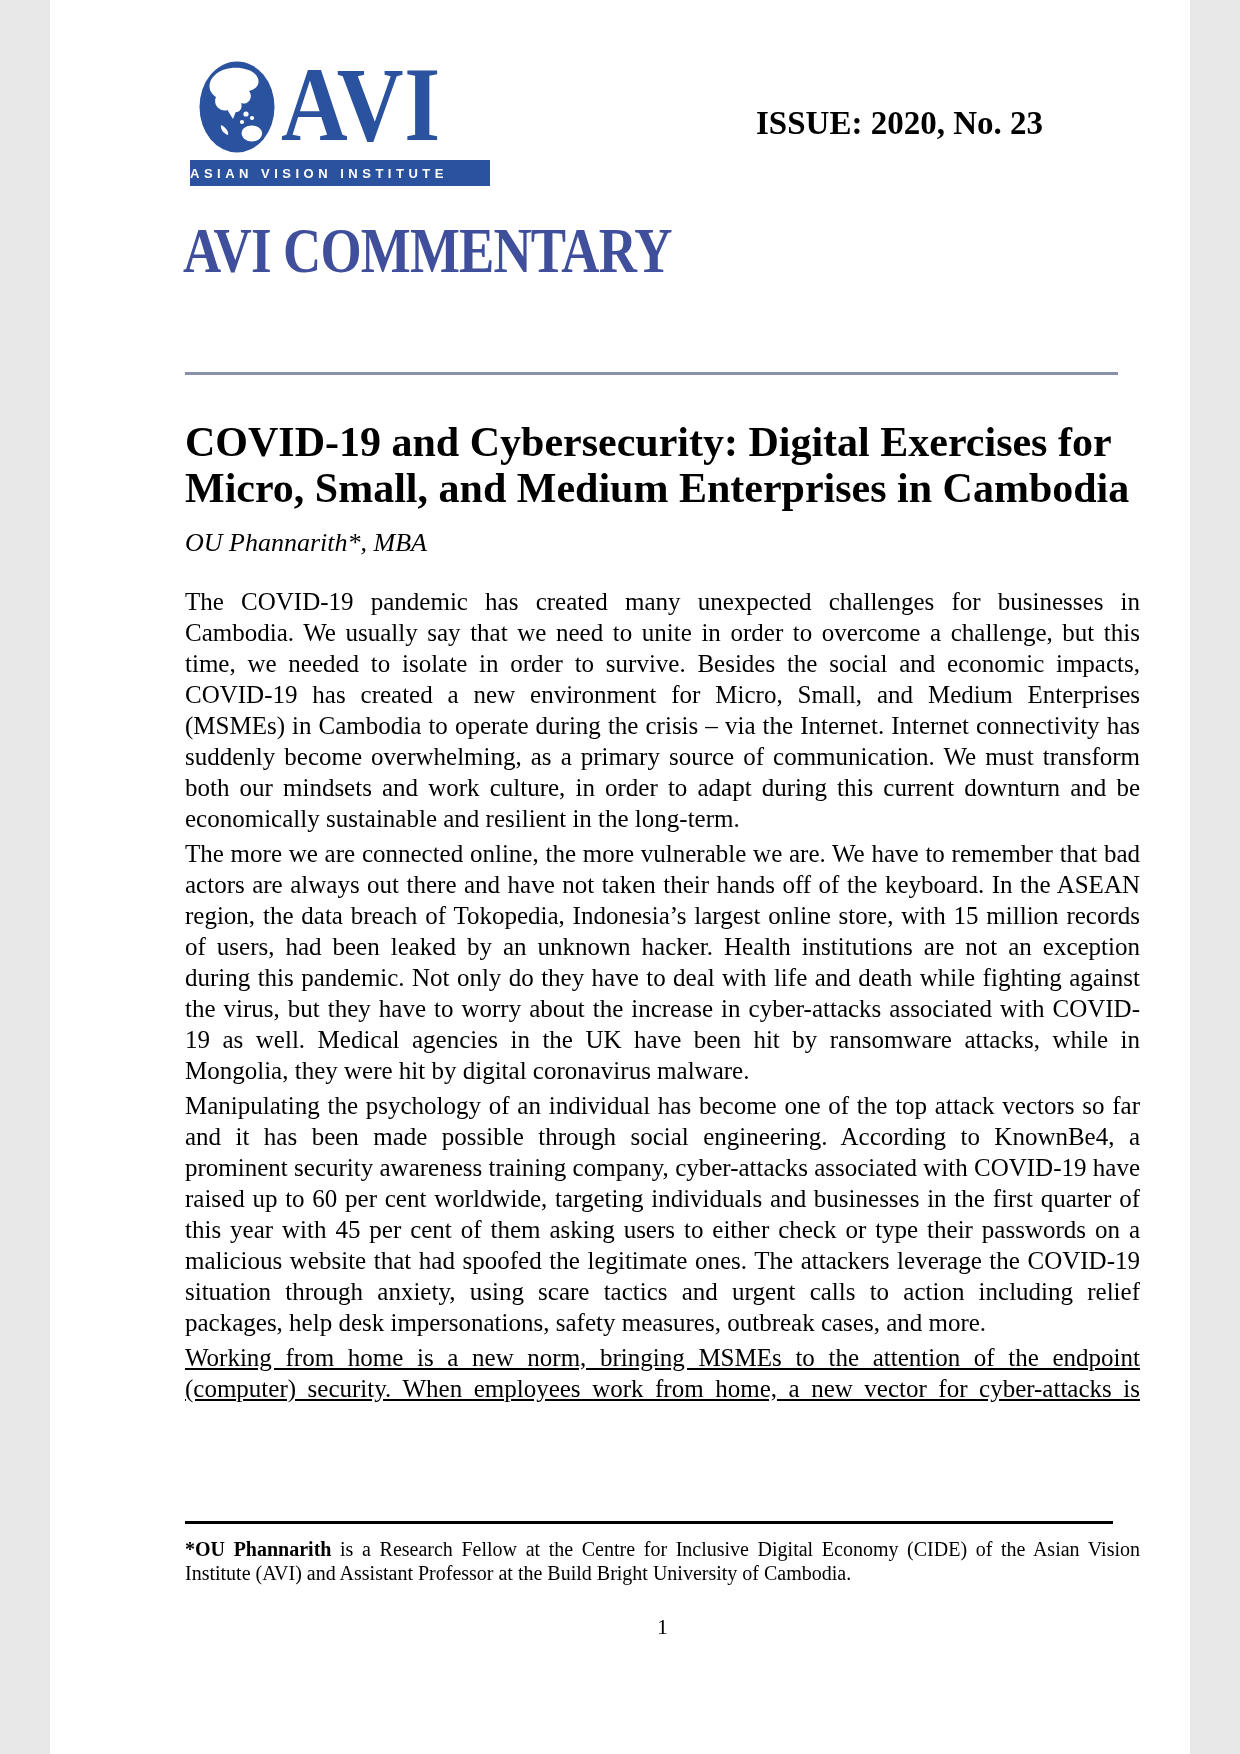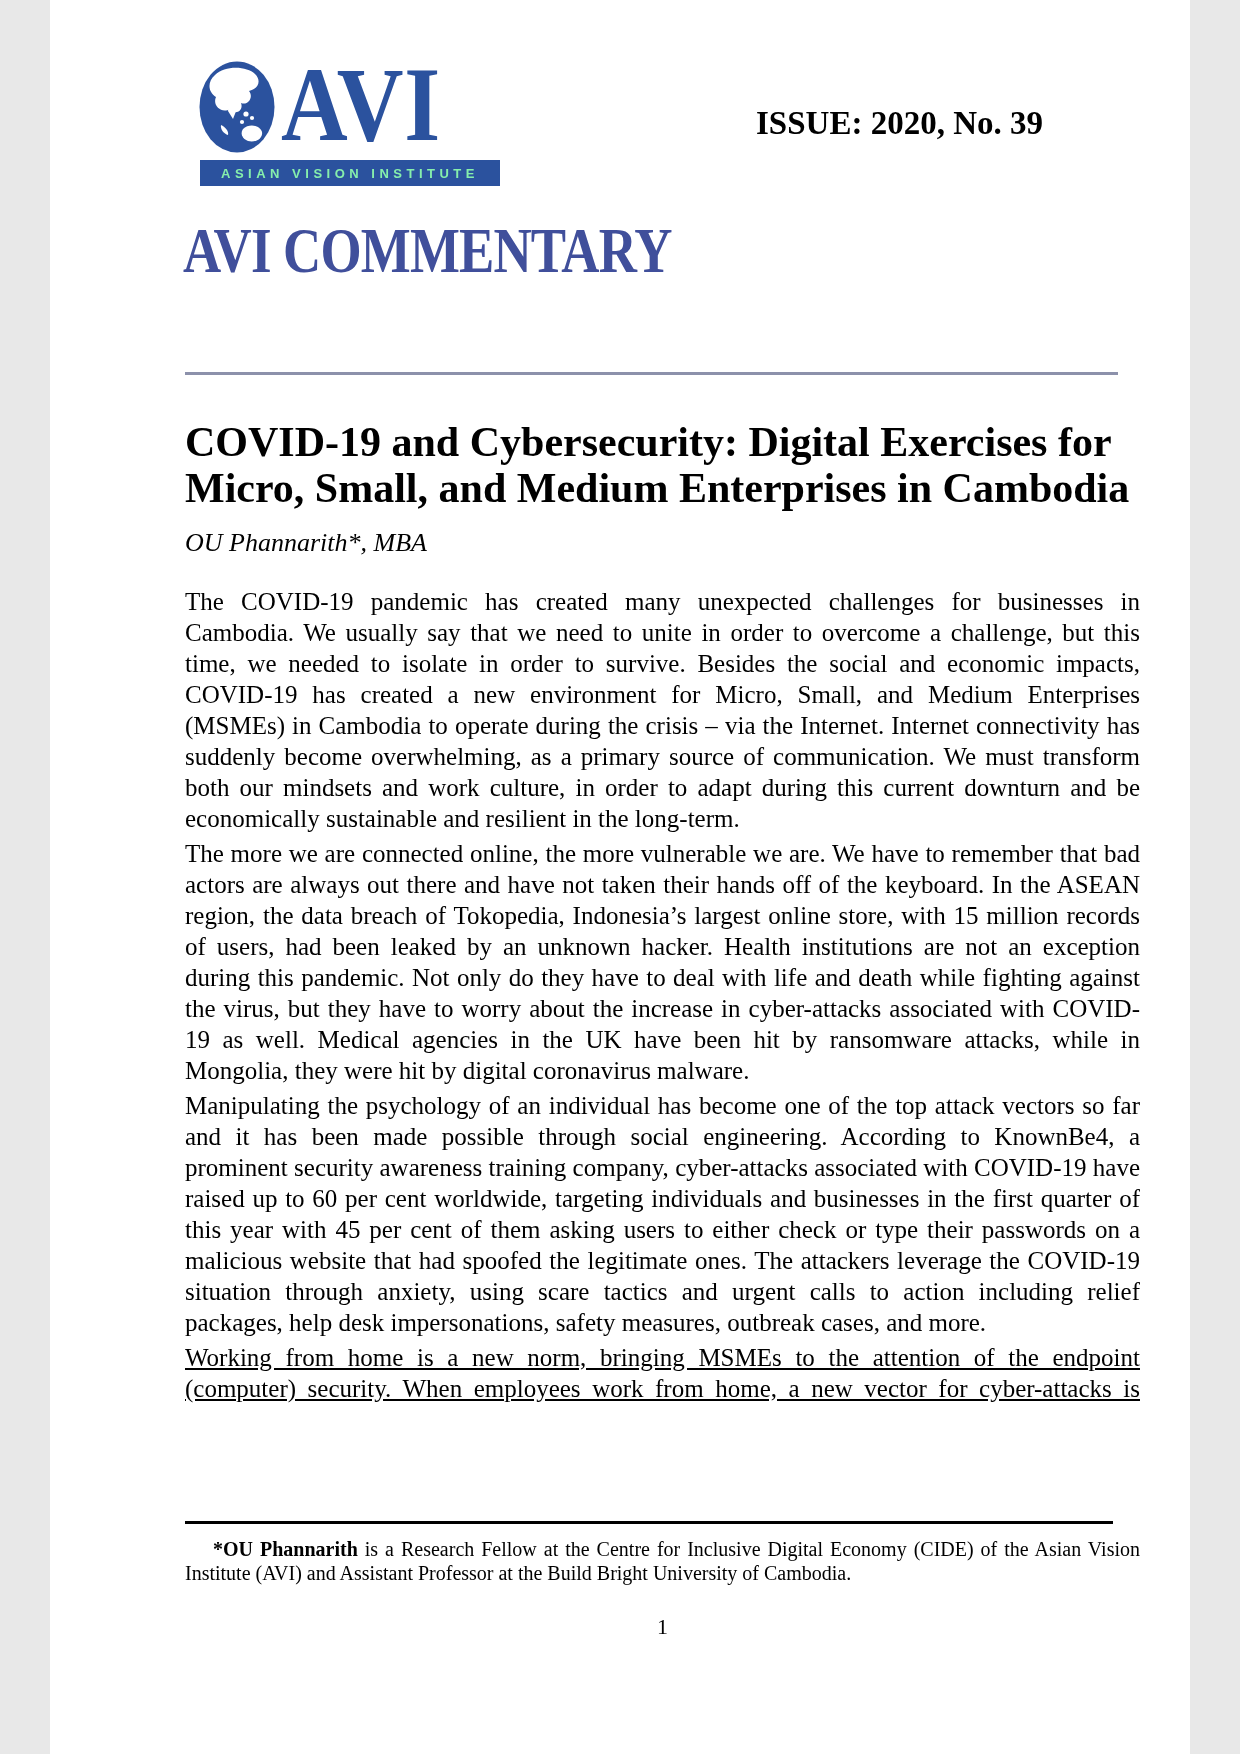--- a/index.html
+++ b/index.html
@@ -18,25 +18,25 @@
   .logo { position: absolute; left: 135px; top: 58px; width: 315px; height: 132px; }
   .globe { position: absolute; left: 14px; top: 3px; width: 76px; height: 92px; }
   .logo-acronym {
     position: absolute; left: 96px; top: -6px;
     font-weight: bold; font-size: 105px; line-height: 105px;
     color: #2b529e; letter-spacing: 1px;
     transform: scaleX(0.88); transform-origin: left top;
     white-space: nowrap;
   }
   .logo-bar {
-    position: absolute; left: 15px; top: 102px; width: 300px;
-    background: #2b529e; color: #86efac;
+    position: absolute; left: 5px; top: 102px; width: 300px;
+    background: #2b529e; color: #ffffff;
     font-family: "Liberation Sans", "DejaVu Sans", sans-serif;
     font-weight: bold; font-size: 13px; letter-spacing: 4.5px;
-    text-align: center; padding: 6px 0 5px 0;
+    text-align: left; padding: 6px 0 5px 0;
     white-space: nowrap;
   }
   .issue {
     position: absolute; top: 104px; right: 147px;
     font-weight: bold; font-size: 33px; line-height: 38px;
     white-space: nowrap;
   }
 
   
   .masthead-title {
@@ -76,21 +76,21 @@
 
   
   .footnote-rule {
     position: absolute; left: 135px; top: 1521px;
     width: 928px; height: 3px; background: #000000;
   }
   .footnote {
     position: absolute; left: 135px; top: 1537px; width: 955px;
     font-size: 20px; line-height: 24px; text-align: justify; margin: 0;
   }
-  .footnote b { font-weight: bold; margin-left: 28px; }
+  .footnote b { font-weight: bold; }
   .page-number {
     position: absolute; left: 135px; top: 1614px; width: 955px;
     text-align: center; font-size: 22px; line-height: 26px;
   }
 </style>
 </head>
 <body>
 
 <div class="page">
 
@@ -103,21 +103,21 @@
       <circle cx="47" cy="53" r="2.6" fill="#ffffff"></circle>
       <circle cx="53" cy="57" r="2.1" fill="#ffffff"></circle>
       <circle cx="43" cy="61" r="2.1" fill="#ffffff"></circle>
       <path d="M44 68 C 50 62, 61 64, 63 71 C 64 77, 57 82, 49 80 C 43 78, 41 72, 44 68 Z" fill="#ffffff"></path>
       <path d="M22 64 C 26 66, 30 70, 29 74 C 25 73, 21 68, 22 64 Z" fill="#ffffff"></path>
     </svg>
     <span class="logo-acronym">AVI</span>
     <div class="logo-bar">ASIAN VISION INSTITUTE</div>
   </div>
 
-  <div class="issue">ISSUE: 2020, No. 39</div>
+  <div class="issue">ISSUE: 2020, No. 23</div>
 
   <div class="masthead-title">AVI COMMENTARY</div>
 
 
   <div class="divider"></div>
 
   <div class="article">
     <h1 class="article-title">COVID-19 and Cybersecurity: Digital Exercises for Micro, Small, and Medium Enterprises in Cambodia</h1>
     <p class="author">OU Phannarith*, MBA</p>
     <p class="body-para first">The COVID-19 pandemic has created many unexpected challenges for businesses in Cambodia. We usually say that we need to unite in order to overcome a challenge, but this time, we needed to isolate in order to survive. Besides the social and economic impacts, COVID-19 has created a new environment for Micro, Small, and Medium Enterprises (MSMEs) in Cambodia to operate during the crisis – via the Internet. Internet connectivity has suddenly become overwhelming, as a primary source of communication. We must transform both our mindsets and work culture, in order to adapt during this current downturn and be economically sustainable and resilient in the long-term.</p>

